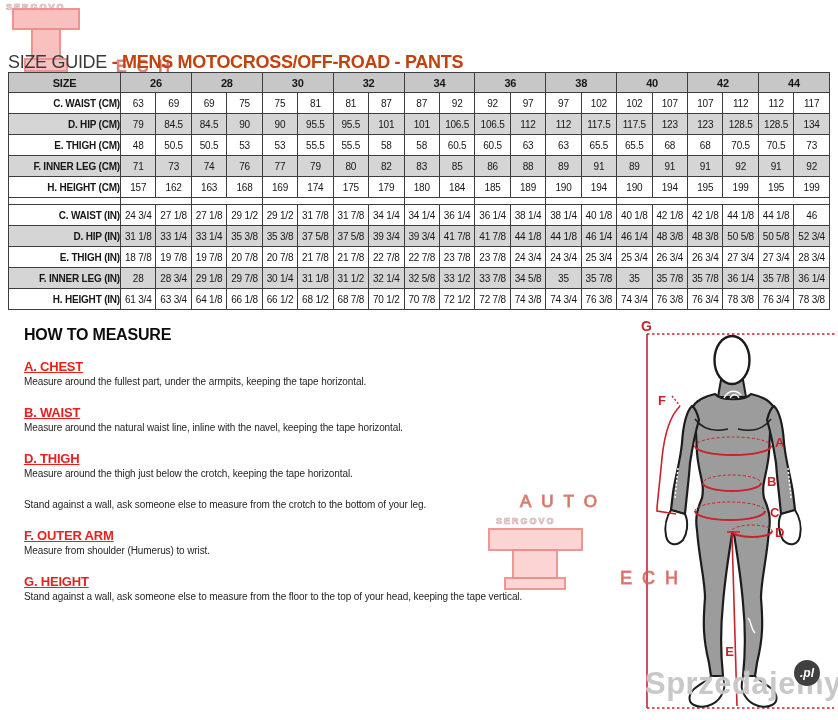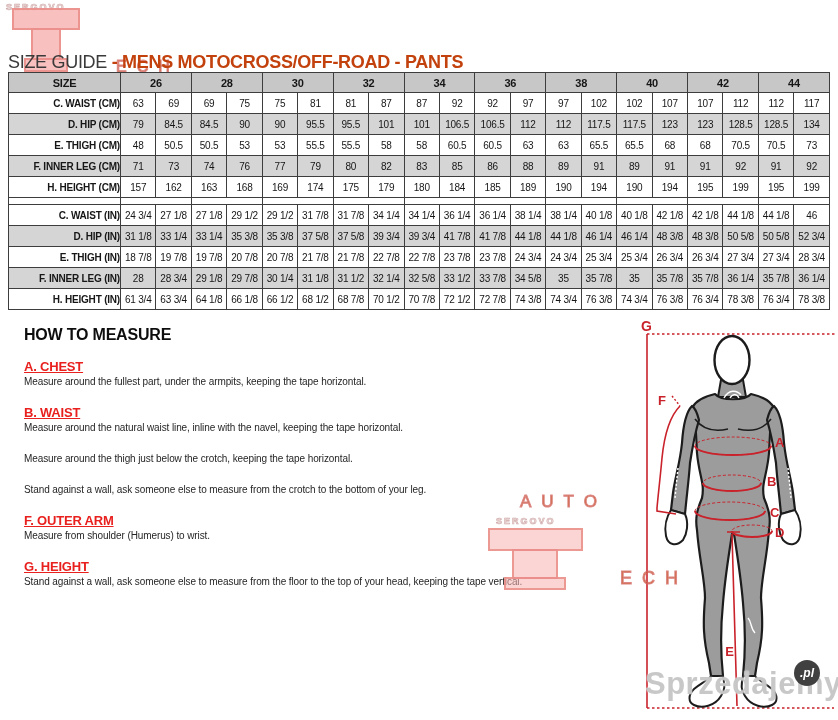--- a/index.html
+++ b/index.html
@@ -362,20 +362,21 @@
     <h2 class="htm-heading">HOW TO MEASURE</h2>
     <div class="mi">
       <div class="lab">A. CHEST</div>
       <div class="txt">Measure around the fullest part, under the armpits, keeping the tape horizontal.</div>
     </div>
     <div class="mi">
       <div class="lab">B. WAIST</div>
       <div class="txt">Measure around the natural waist line, inline with the navel, keeping the tape horizontal.</div>
     </div>
     <div class="mi">
+      <div class="lab">D. THIGH</div>
       <div class="txt">Measure around the thigh just below the crotch, keeping the tape horizontal.</div>
     </div>
     <div class="mi">
       <div class="txt">Stand against a wall, ask someone else to measure from the crotch to the bottom of your leg.</div>
     </div>
     <div class="mi">
       <div class="lab">F. OUTER ARM</div>
       <div class="txt">Measure from shoulder (Humerus) to wrist.</div>
     </div>
     <div class="mi">

